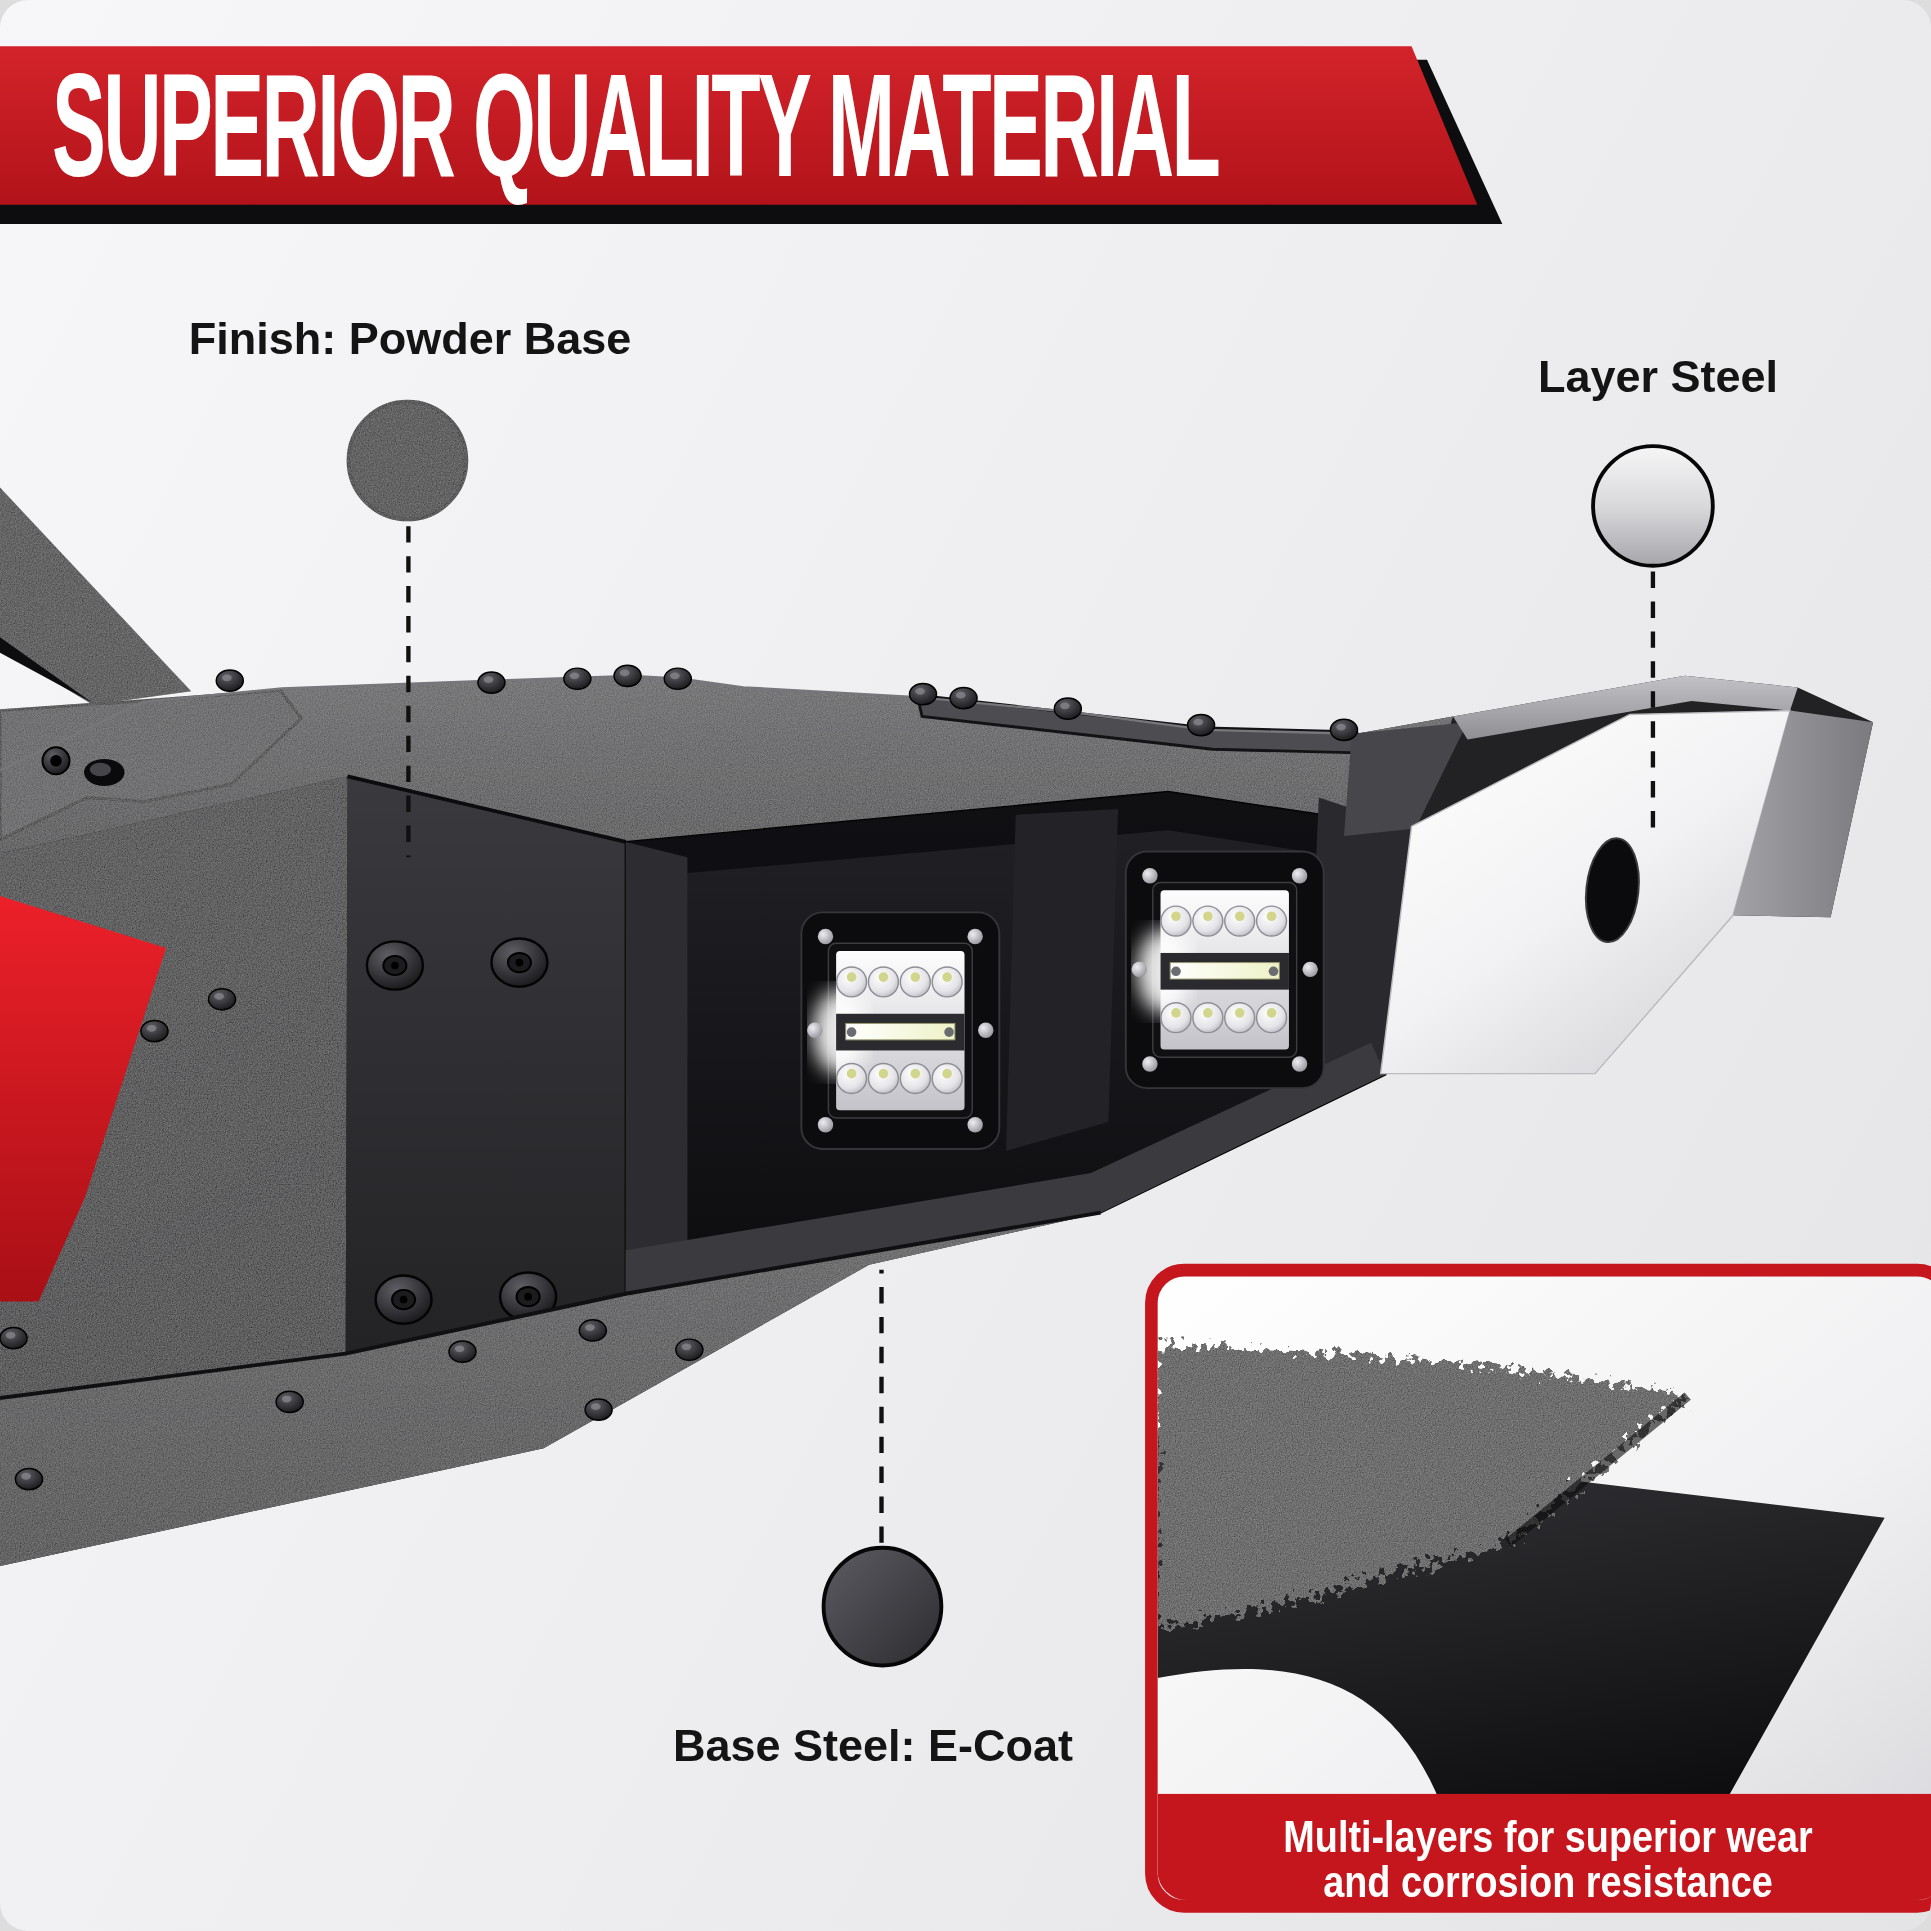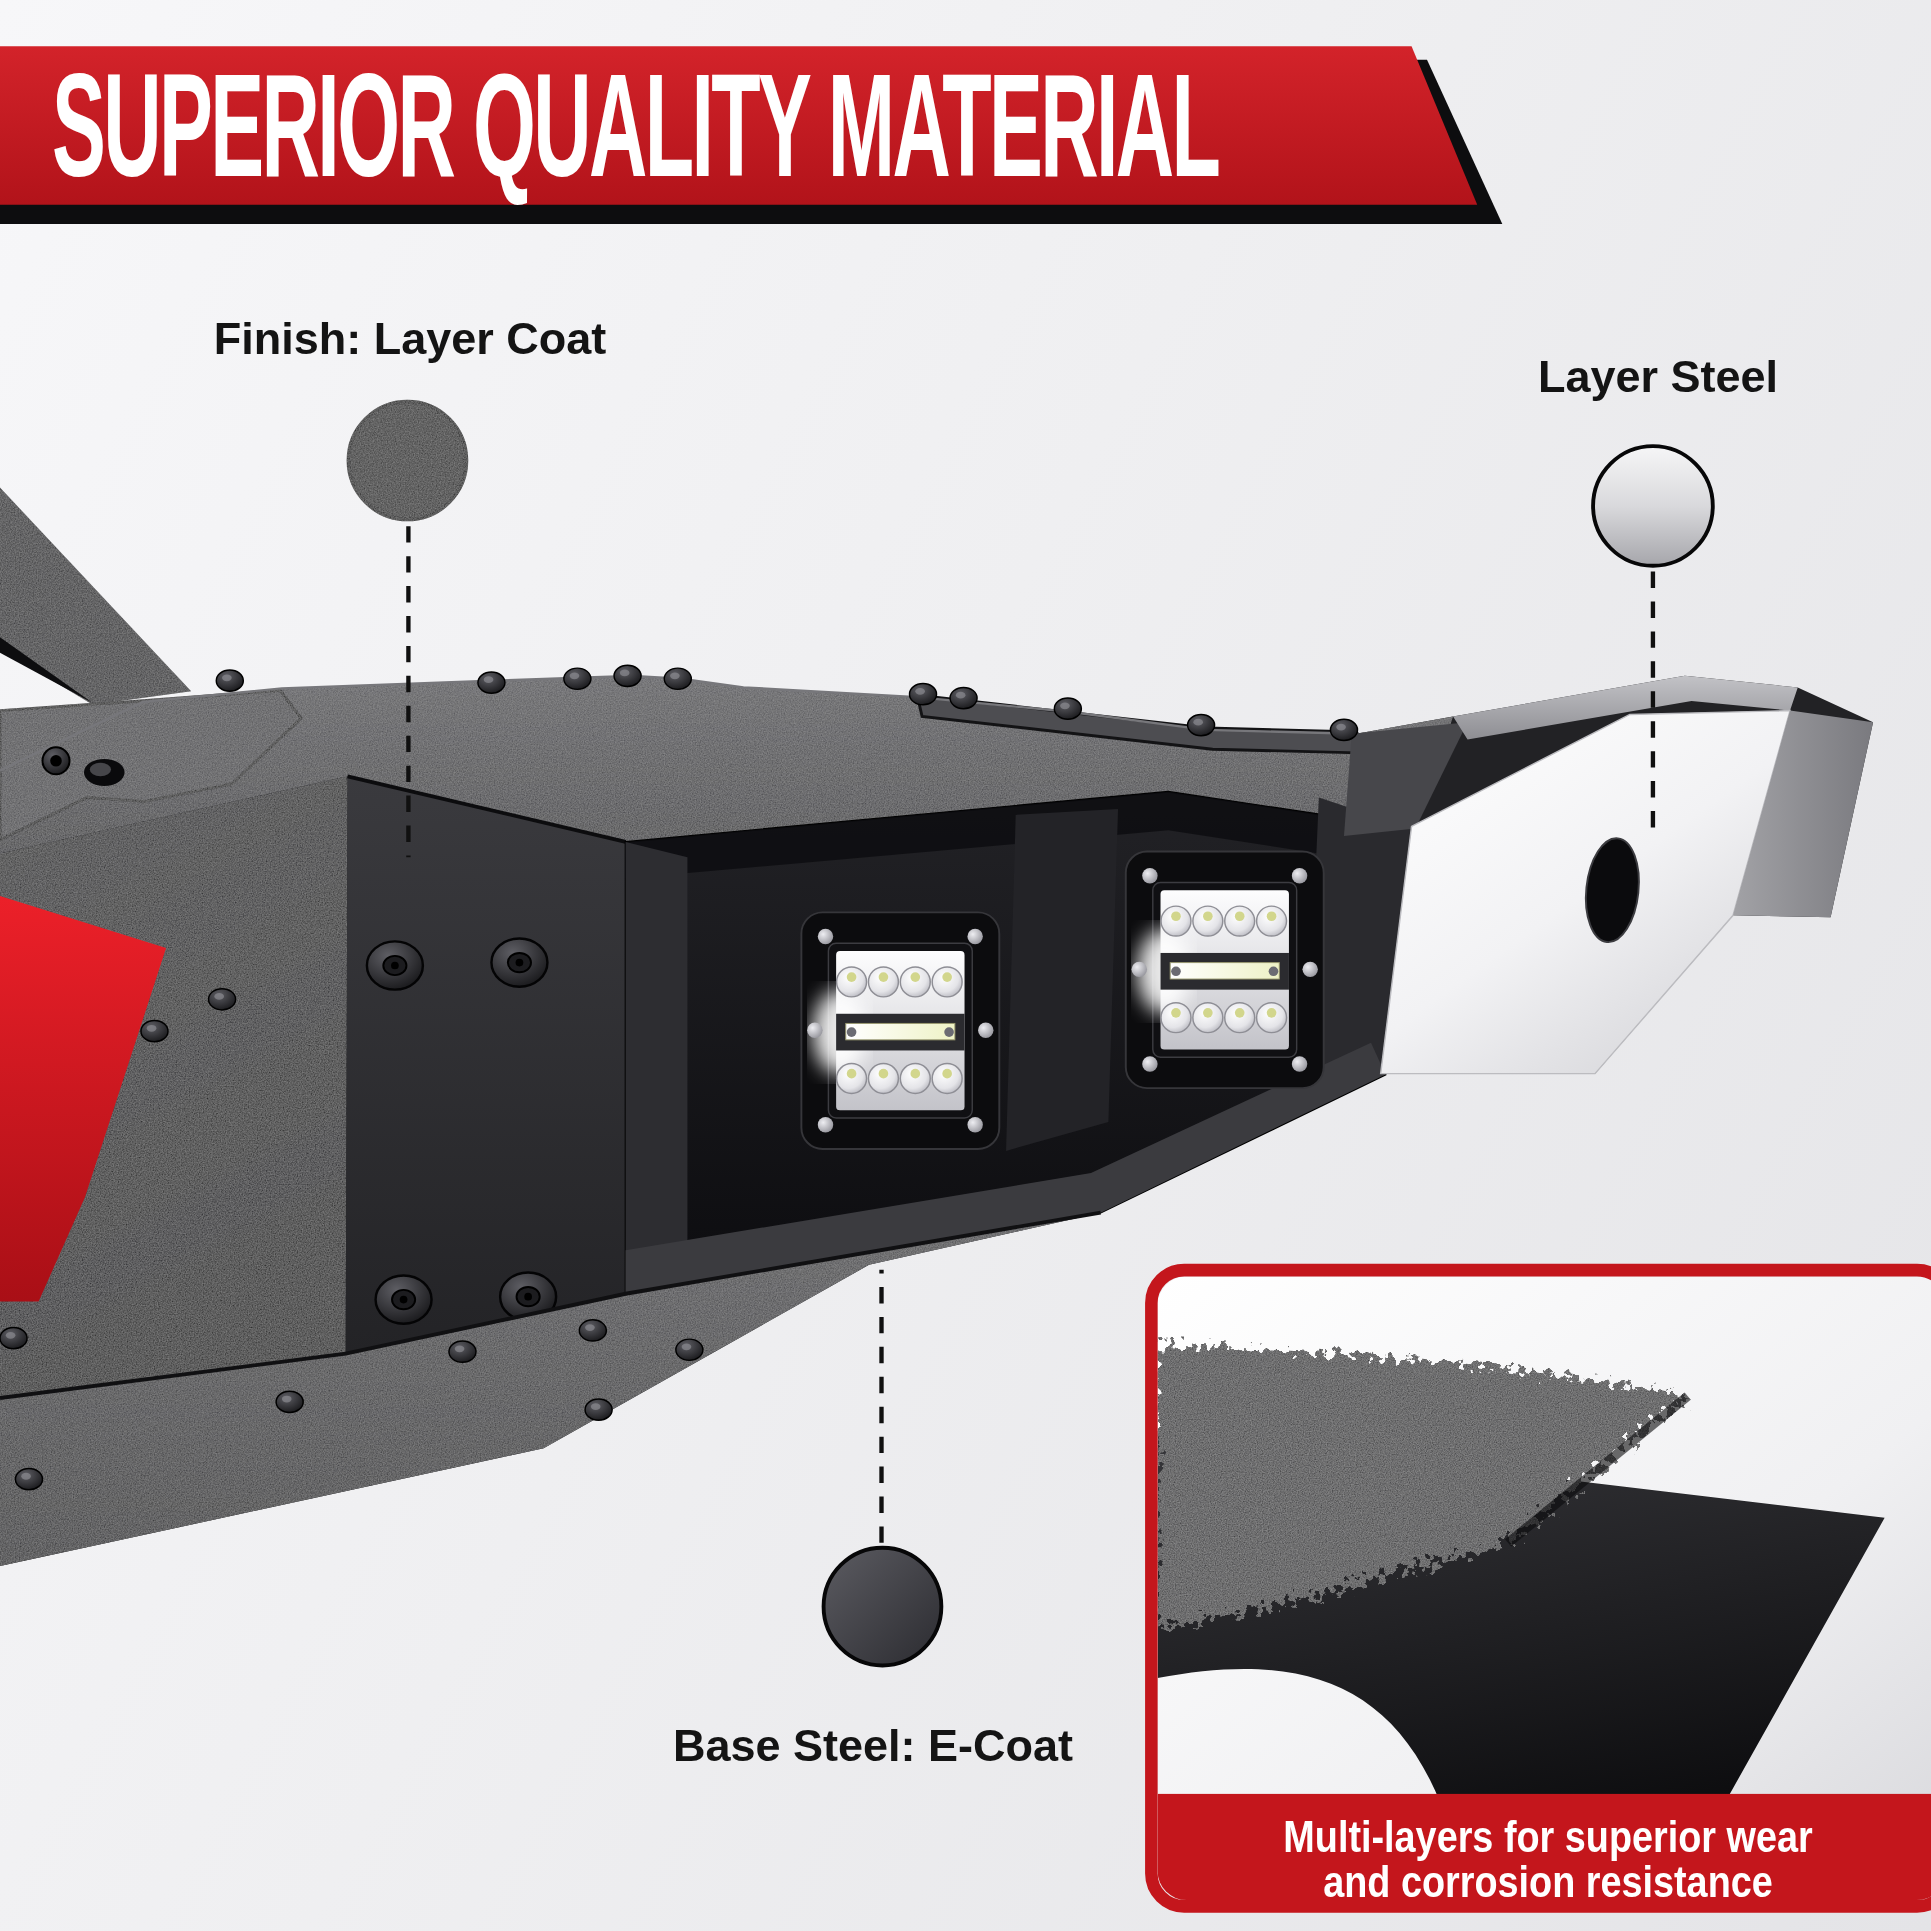--- a/index.html
+++ b/index.html
@@ -1,18 +1,18 @@
 <!DOCTYPE html>
 <html><head>
 <meta charset="utf-8">
 <style>
   html,body{margin:0;padding:0;background:#ddd;}
   .stage{position:relative;width:1931px;height:1931px;overflow:hidden;
          font-family:"Liberation Sans",sans-serif;
-         background:linear-gradient(118deg,#f7f7f9 0%,#efeff1 45%,#e4e4e7 100%);}
+         background:linear-gradient(118deg,#f7f7f9 0%,#efeff1 45%,#e4e4e7 100%);border-radius:28px;}
   .stage svg{position:absolute;left:0;top:0;}
   .banner-title{position:absolute;left:52px;top:42px;height:166px;display:flex;align-items:center;
     font-size:147px;font-weight:bold;color:#ffffff;letter-spacing:-4.8px;white-space:nowrap;
     transform:scaleX(0.55);transform-origin:left center;}
   .callout-label{position:absolute;transform:translate(-50%,-50%);font-size:45px;font-weight:700;
     color:#141414;white-space:nowrap;}
   .inset-caption{position:absolute;transform:translate(-50%,-50%) scaleX(0.84);font-size:45px;
     font-weight:bold;color:#ffffff;white-space:nowrap;}
 </style>
 </head>
@@ -274,20 +274,20 @@
     <line x1="1712" y1="592" x2="1712" y2="868"></line>
     <line x1="913" y1="1598" x2="913" y2="1315"></line>
   </g>
   <circle cx="422" cy="477" r="61" fill="#2a2a2c" filter="url(#tex)" stroke="#070708" stroke-width="4"></circle>
   <circle cx="1712" cy="524" r="62" fill="url(#steelGrad)" stroke="#070708" stroke-width="4"></circle>
   <circle cx="914" cy="1664" r="61" fill="url(#ecoatGrad)" stroke="#070708" stroke-width="4"></circle>
 </svg>
 
   <div class="banner-title">SUPERIOR QUALITY MATERIAL</div>
 
-  <div class="callout-label" style="left:410px;top:339px;">Finish: Layer Coat</div>
+  <div class="callout-label" style="left:410px;top:339px;">Finish: Powder Base</div>
   <div class="callout-label" style="left:1658px;top:377px;">Layer Steel</div>
   <div class="callout-label" style="left:873px;top:1746px;">Base Steel: E-Coat</div>
 
   <div class="inset-caption" style="left:1548px;top:1837px;">Multi-layers for superior wear</div>
   <div class="inset-caption" style="left:1548px;top:1882px;">and corrosion resistance</div>
 </div>
 
 
 </body></html>

